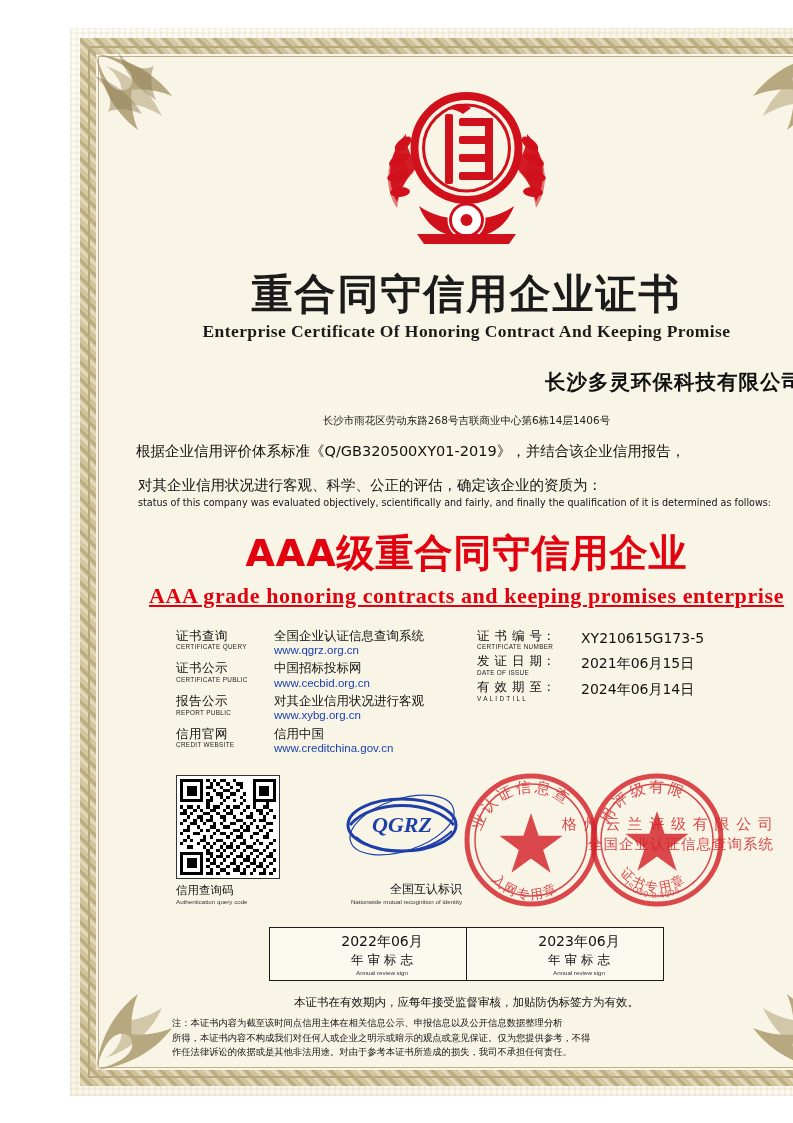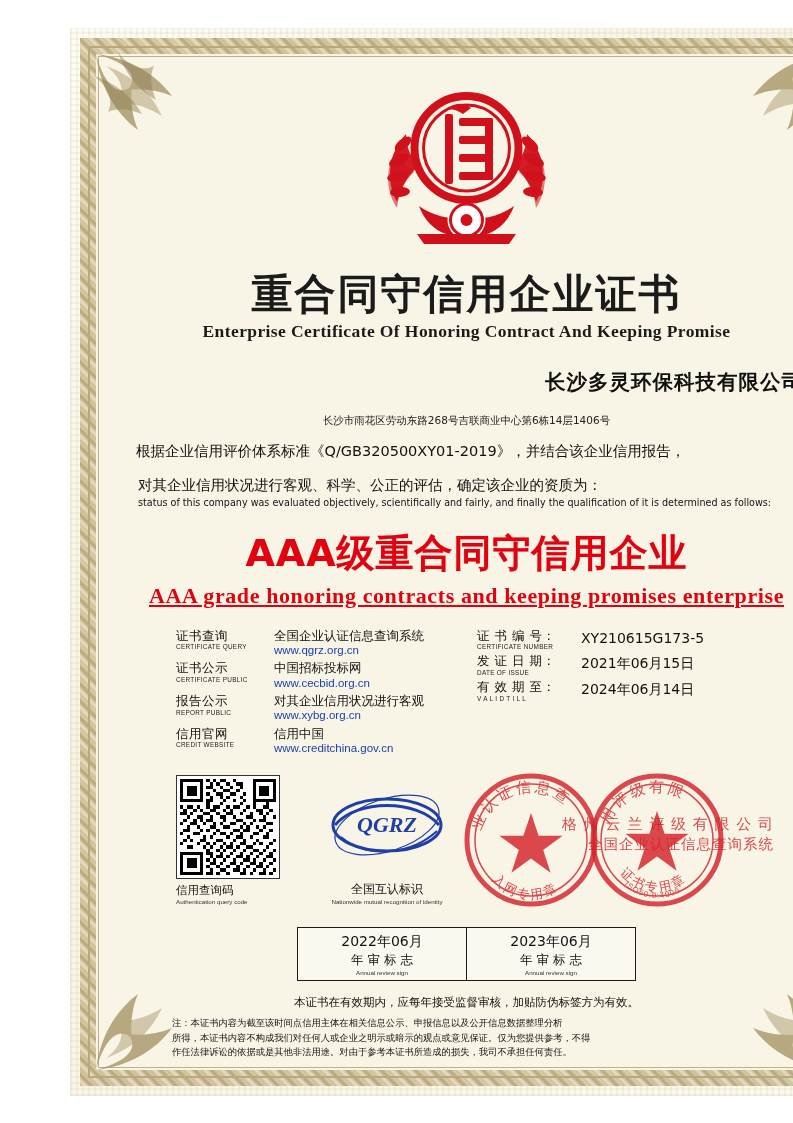--- a/index.html
+++ b/index.html
@@ -245,21 +245,21 @@
     margin-top: 4px;
   }
   .qr-cap-en {
     font-family: "Liberation Sans", sans-serif;
     font-size: 6.2px;
     color: #333;
   }
   .qgrz-wrap {
     width: 150px;
     margin-left: 18px;
-    text-align: center;
+    text-align: right;
   }
   .qgrz-logo { width: 120px; height: 88px; margin: 6px auto 0; }
   .qgrz-cap-cn {
     font-family: Liberation Serif, serif;
     font-size: 12px;
     color: #111;
     margin-top: 8px;
   }
   .qgrz-cap-en {
     font-family: "Liberation Sans", sans-serif;
@@ -302,20 +302,21 @@
   }
   .rbox {
     width: 168px;
     height: 52px;
     border: 1px solid #1b1b1b;
     display: flex;
     flex-direction: column;
     align-items: center;
     justify-content: center;
     background: rgba(255,255,255,.35);
+    padding-left: 28px;
   }
   .rbox + .rbox { border-left: none; }
   .rbox .date {
     font-family: "DejaVu Sans", sans-serif;
     font-size: 14px;
     color: #111;
   }
   .rbox .cn {
     font-family: "DejaVu Sans", sans-serif;
     font-size: 12.5px;

